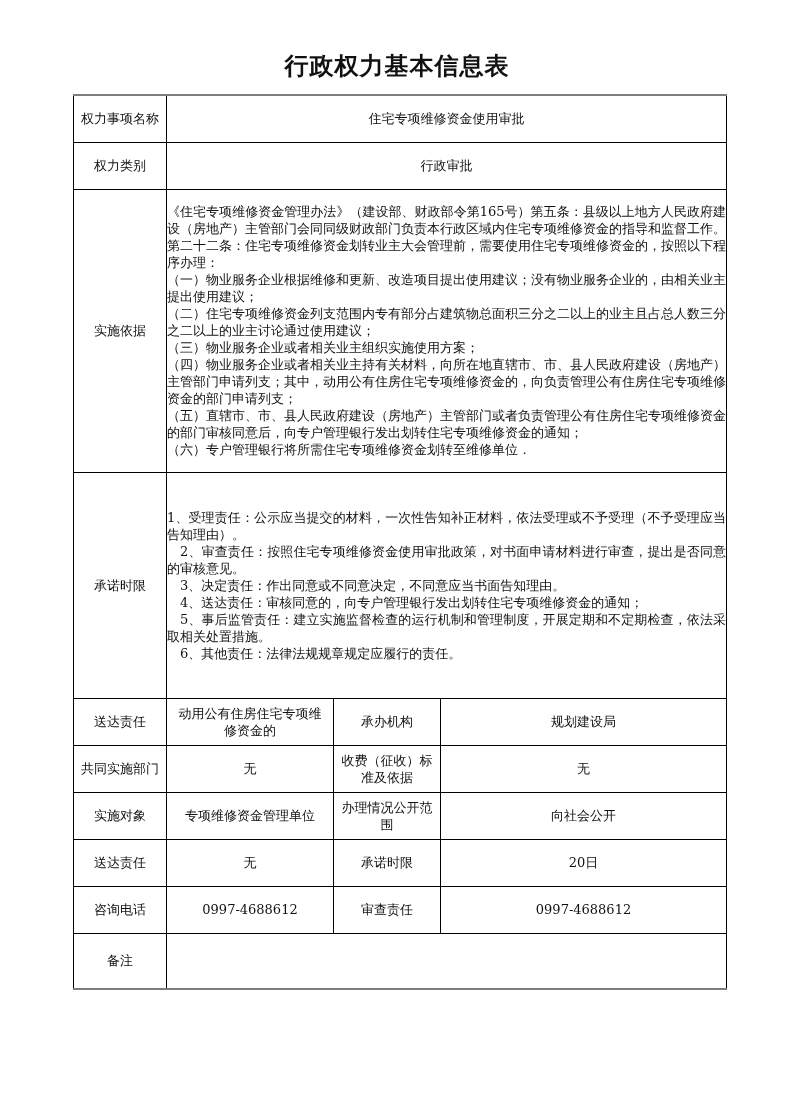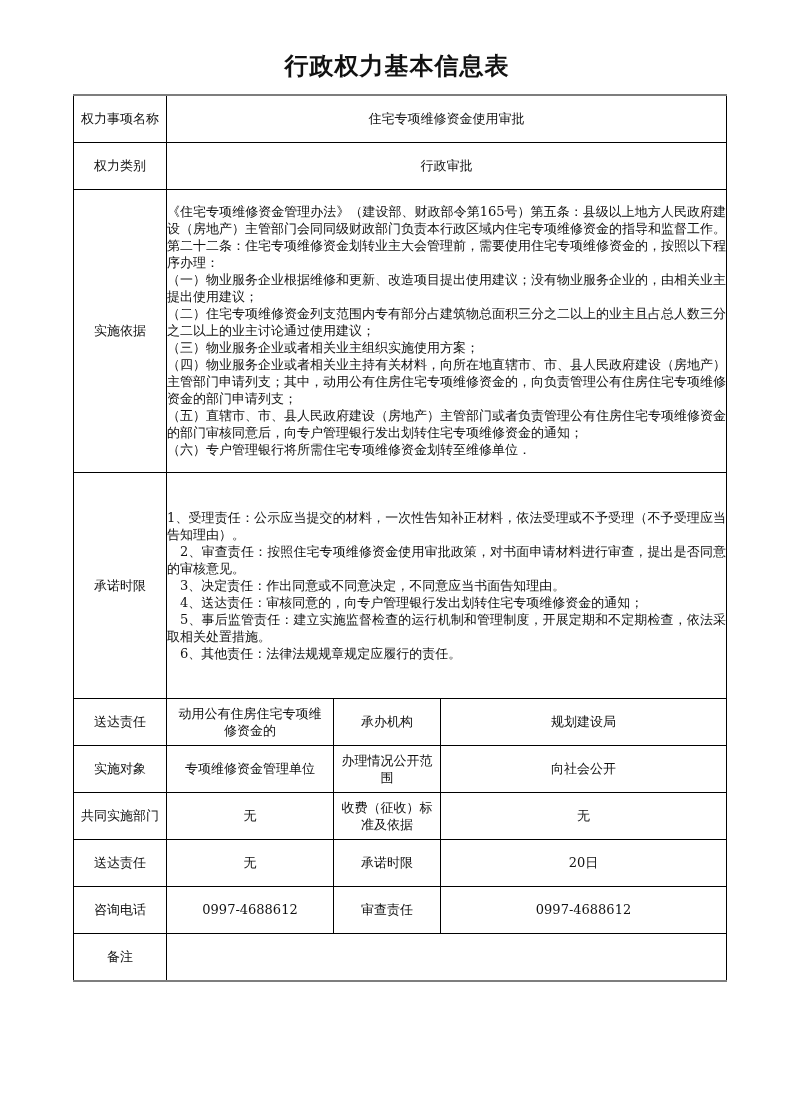--- a/index.html
+++ b/index.html
@@ -55,21 +55,21 @@
     text-align: justify;
     text-justify: inter-ideograph;
     vertical-align: middle;
     padding: 8px 0;
     line-height: 17px;
     white-space: pre-wrap;
   }
   tr.h47  { height: 47px; }
   tr.h283 { height: 283px; }
   tr.h226 { height: 226px; }
-  tr.h46  { height: 48px; }
+  tr.h46  { height: 56px; }
 </style>
 </head>
 <body>
 
 <div class="page">
 
   <div class="title">行政权力基本信息表</div>
 
   <table class="info">
     <colgroup>
@@ -112,31 +112,31 @@
     </tr>
 
     <tr class="h47">
       <td class="lbl">送达责任</td>
       <td class="cval">动用公有住房住宅专项维修资金的</td>
       <td class="lbl">承办机构</td>
       <td class="cval">规划建设局</td>
     </tr>
 
     <tr class="h47">
+      <td class="lbl">共同实施部门</td>
+      <td class="cval">无</td>
+      <td class="lbl">收费（征收）标准及依据</td>
+      <td class="cval">无</td>
+    </tr>
+
+    <tr class="h47">
       <td class="lbl">实施对象</td>
       <td class="cval">专项维修资金管理单位</td>
       <td class="lbl">办理情况公开范围</td>
       <td class="cval">向社会公开</td>
-    </tr>
-
-    <tr class="h47">
-      <td class="lbl">共同实施部门</td>
-      <td class="cval">无</td>
-      <td class="lbl">收费（征收）标准及依据</td>
-      <td class="cval">无</td>
     </tr>
 
     <tr class="h47">
       <td class="lbl">送达责任</td>
       <td class="cval">无</td>
       <td class="lbl">承诺时限</td>
       <td class="cval">20日</td>
     </tr>
 
     <tr class="h47">

